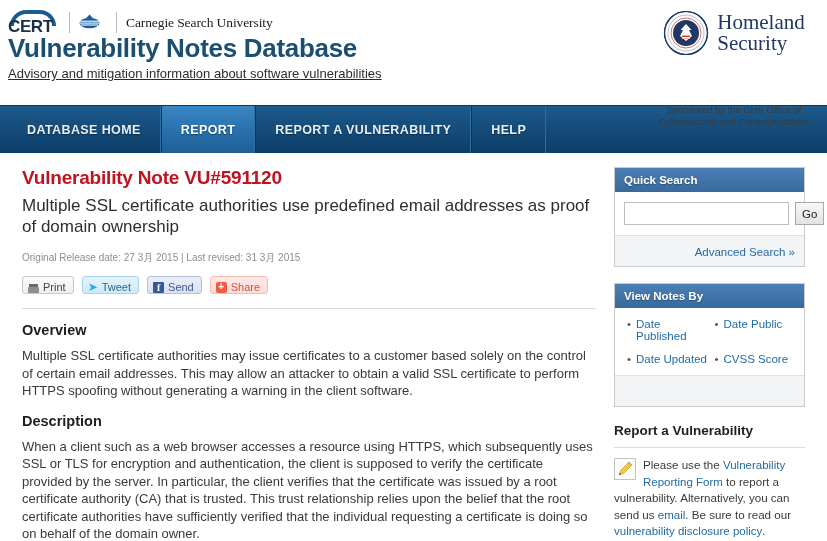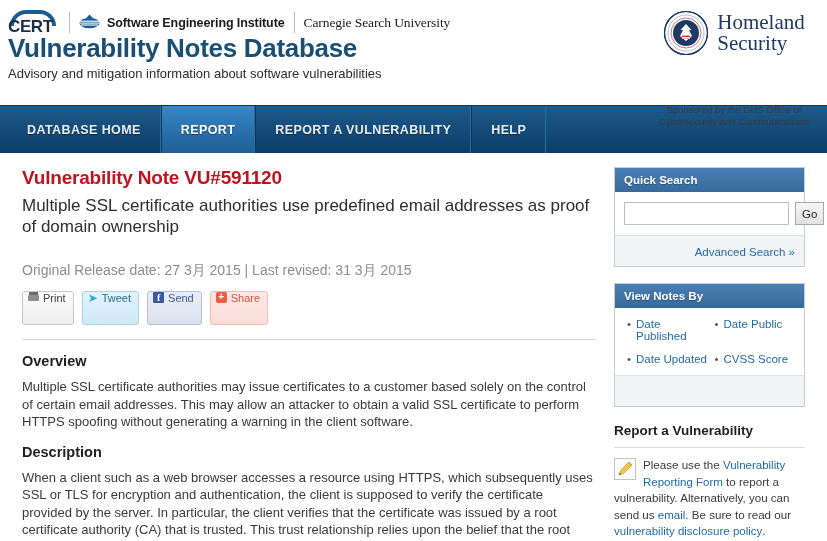--- a/index.html
+++ b/index.html
@@ -79,20 +79,21 @@
     margin: 5px 0 0 0;
     font-size: 26px;
     font-weight: bold;
     color: #1b4f72;
     letter-spacing: -0.3px;
   }
   .site-sub {
     margin: 2px 0 0 0;
     font-size: 13px;
     color: #2c2c2c;
+    text-decoration: underline;
   }
 
   
   .dhs {
     position: absolute;
     right: 8px; top: 10px;
     display: flex;
     flex-direction: column;
     align-items: center;
     width: 170px;
@@ -170,34 +171,34 @@
     letter-spacing: -0.2px;
   }
   .vu-title {
     margin: 6px 0 0 0;
     font-size: 17px;
     font-weight: normal;
     color: #2e2e2e;
     line-height: 21px;
   }
   .vu-dates {
-    margin: 25px 0 0 0;
-    font-size: 14px;
+    margin: 14px 0 0 0;
+    font-size: 10px;
     color: #8d8d8d;
   }
   .share-row {
     display: flex;
     gap: 8px;
     margin-top: 11px;
   }
   .sbtn {
     display: inline-flex;
-    align-items: flex-start;
+    align-items: flex-end;
     gap: 4px;
-    height: 34px;
+    height: 18px;
     padding: 0 7px 0 5px;
     border-radius: 3px;
     font-size: 11px;
     border: 1px solid #c8c8c8;
     background: linear-gradient(to bottom,#fcfcfc,#eeeeee);
     color: #444;
     cursor: pointer;
     user-select: none;
     white-space: nowrap;
   }
@@ -305,21 +306,20 @@
 
     <div class="sei-swoosh">
       <svg width="21" height="18" viewBox="0 0 21 18">
         <ellipse cx="10.5" cy="9" rx="10" ry="5.2" fill="#1b5c9c"></ellipse>
         <path d="M0.7 7.2 H20.3" stroke="#ffffff" stroke-width="1.1"></path>
         <path d="M2.0 11.0 H19.0" stroke="#ffffff" stroke-width="1.1"></path>
         <path d="M1.0 9.1 H20.0" stroke="#ffffff" stroke-width="1.1"></path>
         <path d="M10.5 0.6 L14 4.3 H7 Z" fill="#1b5c9c"></path>
       </svg>
     </div>
-    <div class="sei-text">Software Engineering Institute</div>
 
     <div class="vdiv"></div>
 
     <div class="cmu-text">Carnegie Search University</div>
   </div>
 
   <h1 class="site-title">Vulnerability Notes Database</h1>
   <div class="site-sub">Advisory and mitigation information about software vulnerabilities</div>
 
   <div class="dhs">

